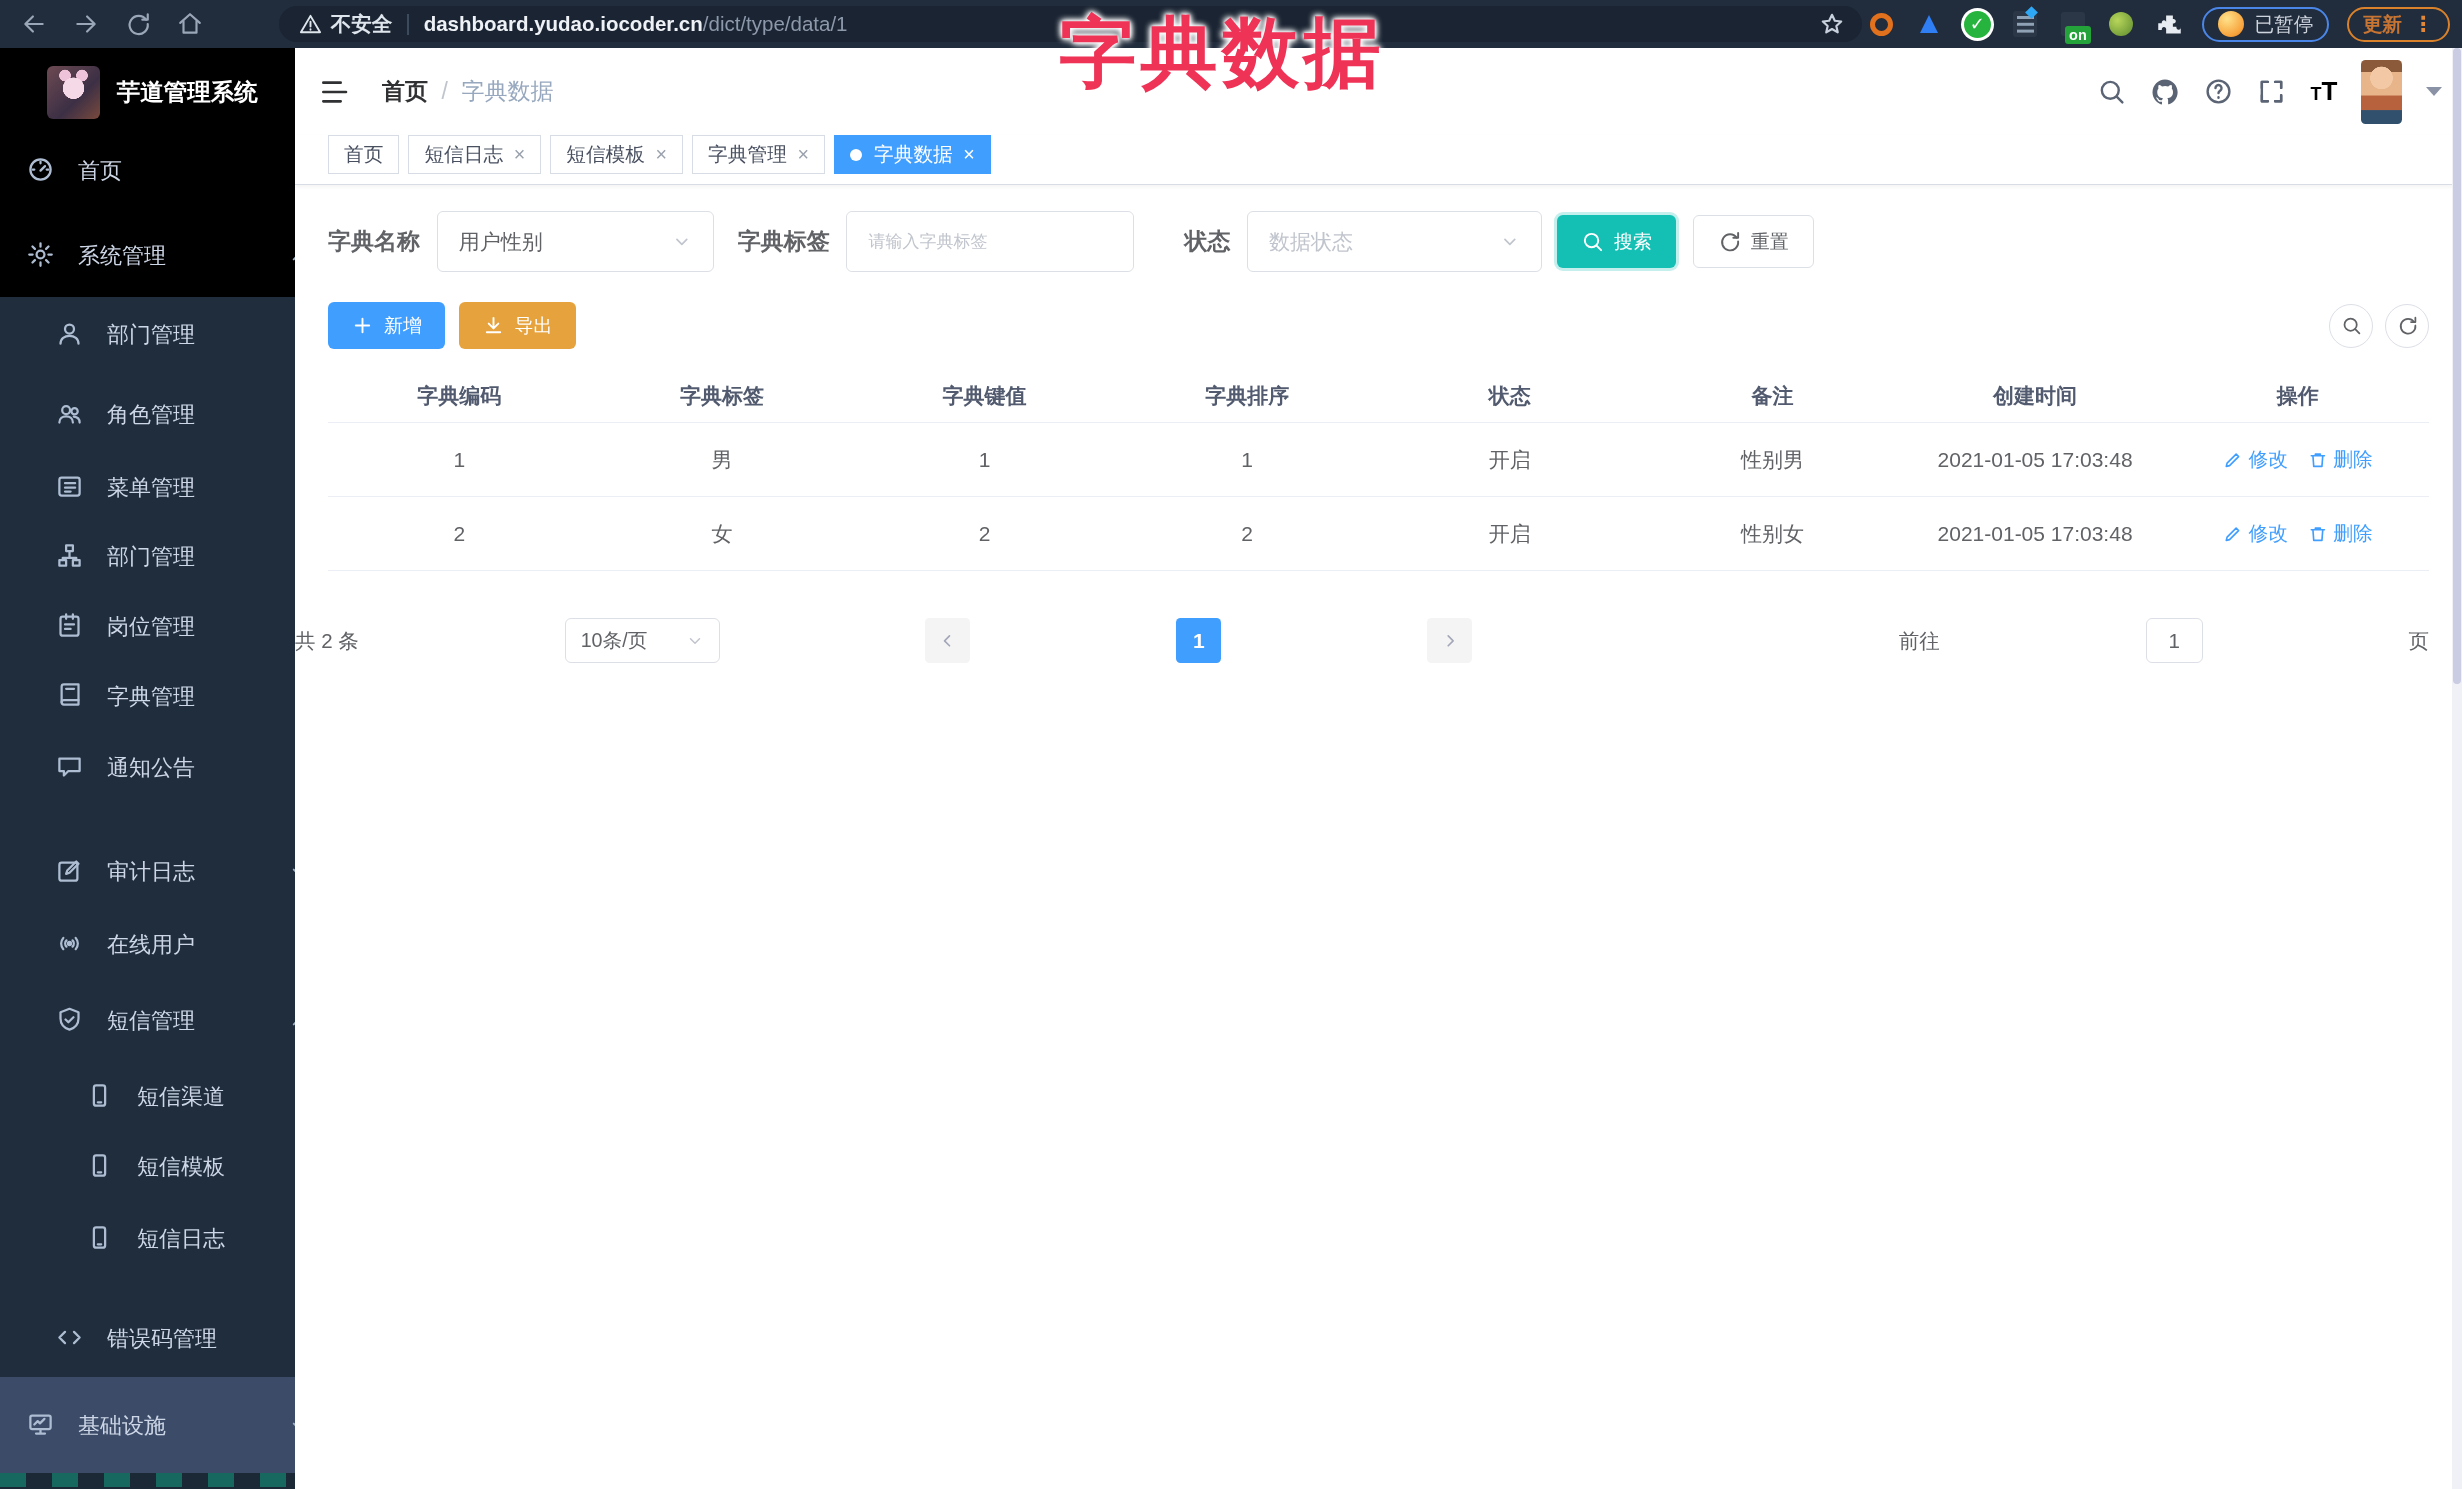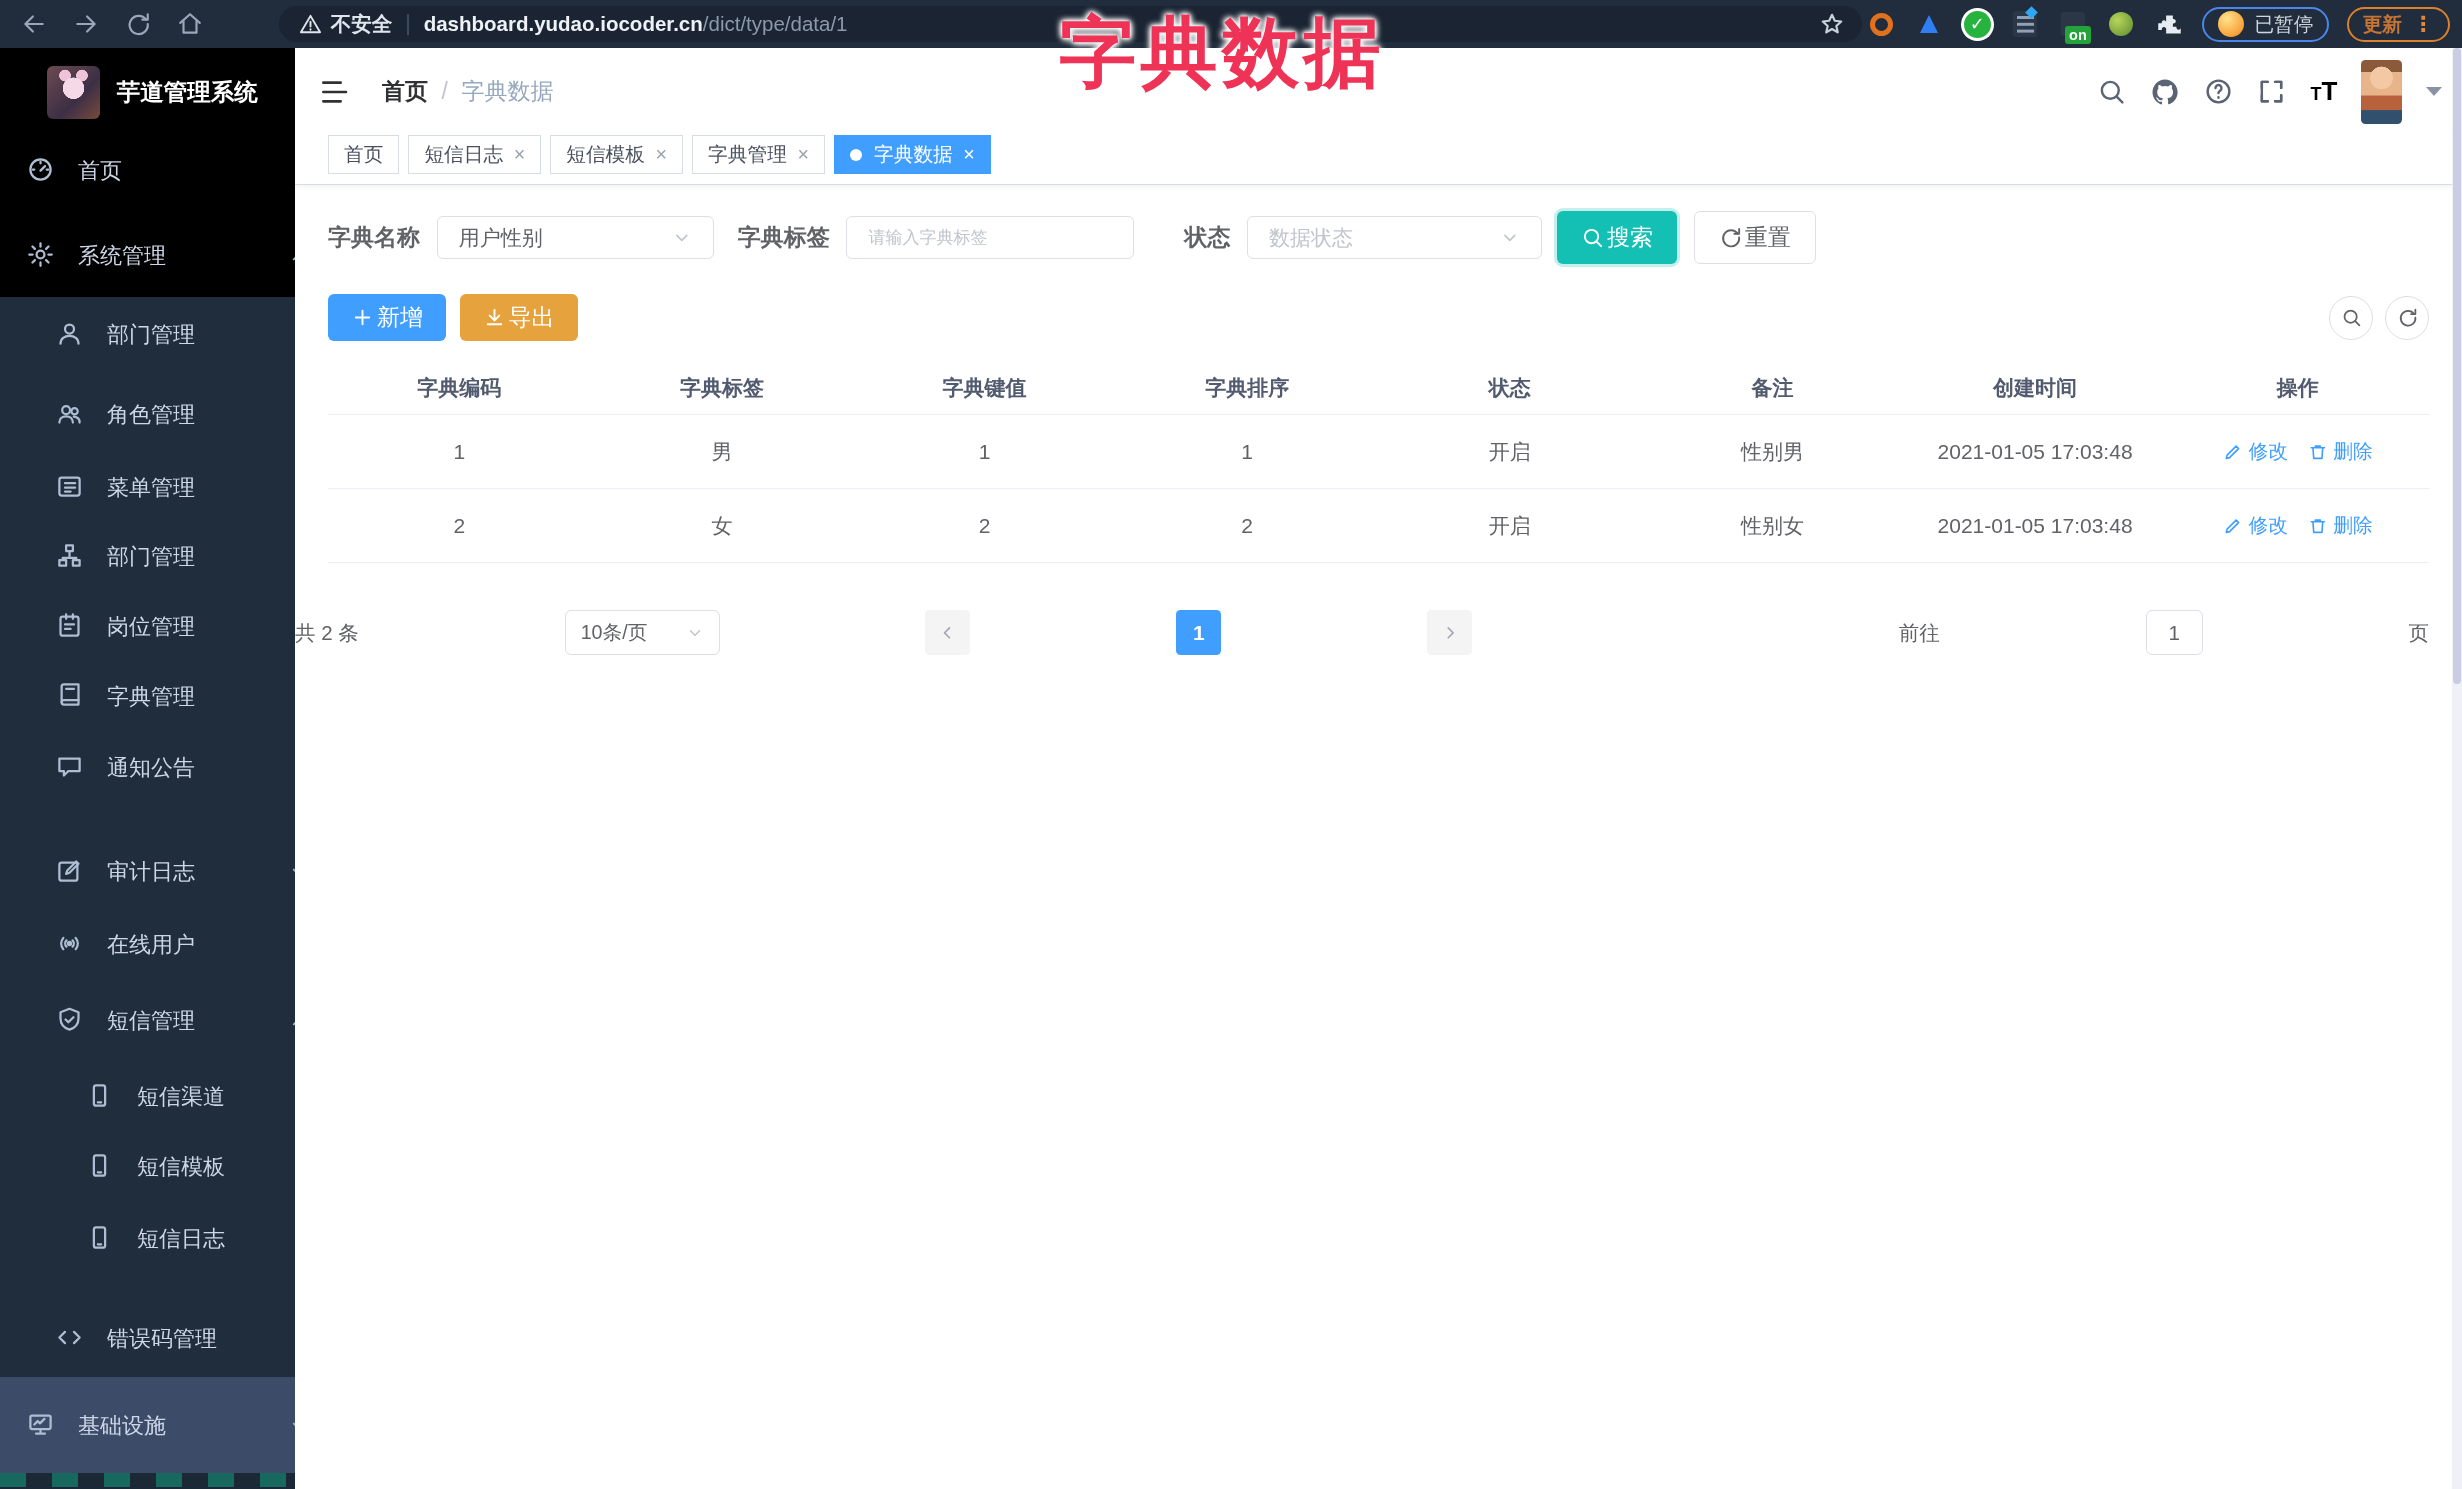--- a/index.html
+++ b/index.html
@@ -82,32 +82,32 @@
   .tabbar{height:50px;border-bottom:1.5px solid #d8dce5;box-shadow:0 1.5px 4.5px rgba(0,0,0,.05);display:flex;align-items:flex-start;padding-left:33px;box-sizing:border-box;gap:9px}
   .tab{display:inline-flex;align-items:center;gap:10.6px;height:39px;padding:0 15px;border:1.5px solid #d8dce5;background:#fff;
        color:#495060;font-size:19.7px;box-sizing:border-box;cursor:pointer}
   .tab .x{color:#9aa1ad;font-size:19.7px;line-height:1}
   .tab.active{background:#409eff;border-color:#409eff;color:#fff}
   .tab.active .x{color:#fff}
   .tab.active:before{content:"";width:12px;height:12px;border-radius:50%;background:#fff;margin-right:1.5px}
 
   .filters{display:flex;align-items:center;margin:26px 0 0 33px;font-size:23px;color:#606266}
   .flabel{font-weight:700;margin-right:16.7px;white-space:nowrap}
-  .fake-select,.finput{height:43px;border:1.5px solid #dcdfe6;border-radius:6px;box-sizing:border-box;display:flex;align-items:center;
+  .fake-select,.finput{height:61px;border:1.5px solid #dcdfe6;border-radius:6px;box-sizing:border-box;display:flex;align-items:center;
        padding:0 21px;font-size:21px;background:#fff}
   .fake-select{justify-content:space-between;cursor:pointer}
   .fake-select .val{color:#606266}
   .fake-select .ph{color:#c0c4cc}
   .fake-select .sarr{color:#c0c4cc}
   .fake-select .sarr svg{width:19.7px;height:19.7px}
   .finput{width:288px;padding:0;border:1.5px solid #dcdfe6}
   .finput input{border:none;outline:none;width:100%;height:100%;border-radius:6px;padding:0 21px;font-size:17px;color:#0369a1;font-family:inherit}
   .finput input::placeholder{color:#c0c4cc}
-  .btn{display:inline-flex;align-items:center;justify-content:space-between;gap:3px;height:53px;border-radius:6px;padding:0 24px;
-       font-size:23px;cursor:pointer;box-sizing:border-box;white-space:nowrap}
+  .btn{display:inline-flex;align-items:center;justify-content:space-between;gap:10px;height:53px;border-radius:6px;padding:0 24px;
+       font-size:19px;cursor:pointer;box-sizing:border-box;white-space:nowrap}
   .btn svg{width:23px;height:23px}
   .btn-search{background:#14bfb4;color:#fff;box-shadow:0 0 0 3px rgba(20,191,180,.25)}
   .btn-plain{background:#fff;border:1.5px solid #dcdfe6;color:#606266}
   .toolbar{display:flex;align-items:center;margin:30px 33px 0 33px}
   .btn-add{background:#409eff;color:#fff;height:47px;padding:0 23px}
   .btn-export{background:#e6a23c;color:#fff;height:47px;padding:0 23px;margin-left:13.6px}
   .circbtns{margin-left:auto;display:flex;gap:12px}
   .circbtn{width:44px;height:44px;border-radius:50%;border:1.5px solid #dcdfe6;display:flex;align-items:center;justify-content:center;color:#606266;cursor:pointer;box-sizing:border-box}
   .circbtn svg{width:21px;height:21px}
 

